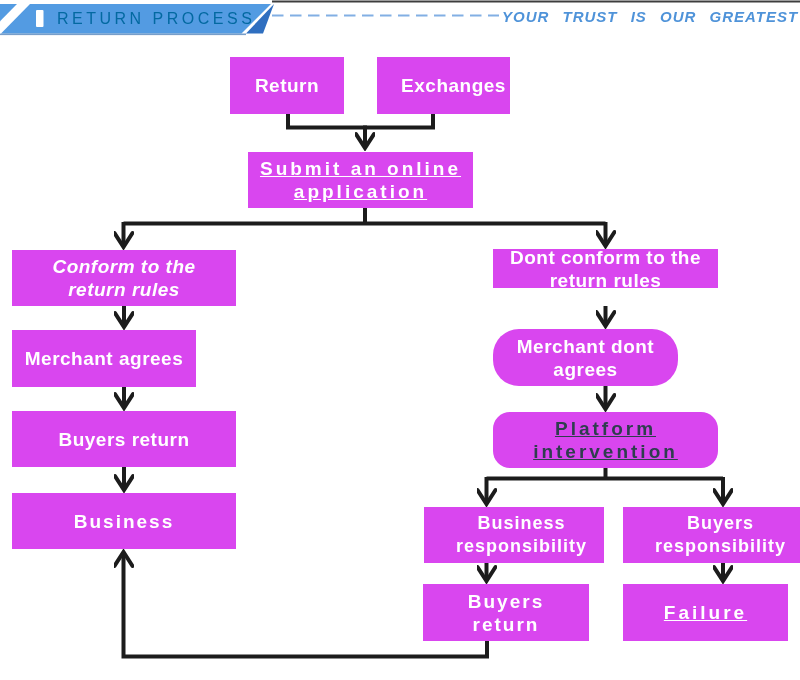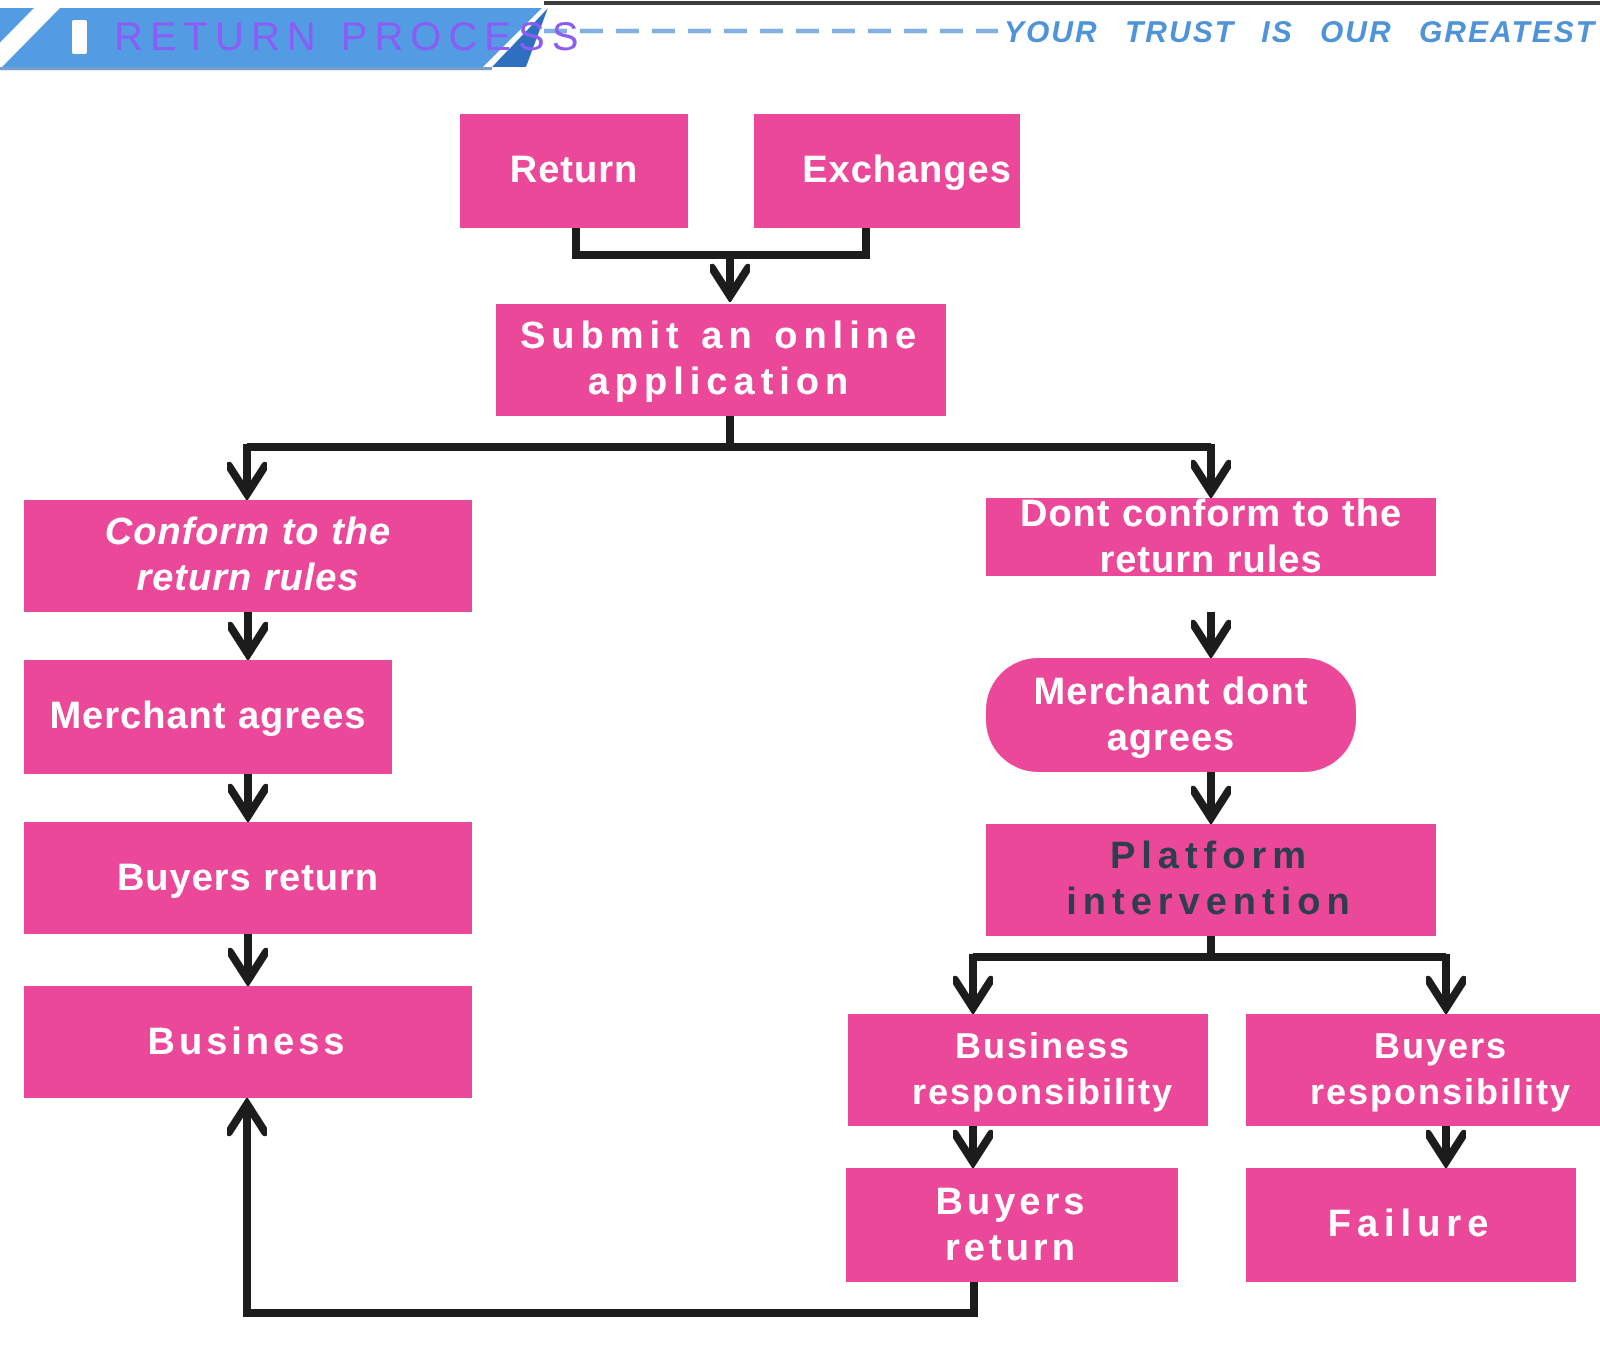--- a/index.html
+++ b/index.html
@@ -5,39 +5,39 @@
   html,body{margin:0;padding:0;}
   body{
     width:800px;height:680px;position:relative;overflow:hidden;
     background:#ffffff;font-family:"Liberation Sans",sans-serif;
   }
   #stage{position:absolute;inset:0;width:800px;height:680px;}
   svg.layer{position:absolute;left:0;top:0;pointer-events:none;}
   
   .banner-title{
     position:absolute;left:57px;top:9px;height:20px;line-height:20px;
-    color:#8b5cf6;font-size:20px;letter-spacing:3.5px;font-weight:400;
+    color:#0369a1;font-size:16px;letter-spacing:3.5px;font-weight:400;
     white-space:nowrap;
   }
   .tagline{
     position:absolute;left:502px;top:7px;height:20px;line-height:20px;
     color:#4f93d9;font-size:15px;font-style:italic;font-weight:700;
     letter-spacing:1px;word-spacing:8px;white-space:nowrap;
   }
   
   .node{
-    position:absolute;background:#ec4899;color:#ffffff;
+    position:absolute;background:#d946ef;color:#ffffff;
     display:flex;align-items:center;justify-content:center;
     text-align:center;font-weight:700;font-size:19px;line-height:23px;
     white-space:pre-line;letter-spacing:0.5px;
   }
   .ls2{letter-spacing:2px;}
-  .ls3{letter-spacing:3px;}
+  .ls3{letter-spacing:3px;text-decoration:underline;}
   .sm{font-size:18px;letter-spacing:1px;padding-left:15px;}
-  .dark{color:#2e3e4e;}
+  .dark{color:#2e3e4e;border-radius:17px;}
 </style>
 </head>
 <body>
 
 <div id="stage">
 
   <svg class="layer" width="800" height="42" viewBox="0 0 800 42">
 
     <line x1="272" y1="1.5" x2="800" y2="1.5" stroke="#3e3e3e" stroke-width="2"></line>
 

